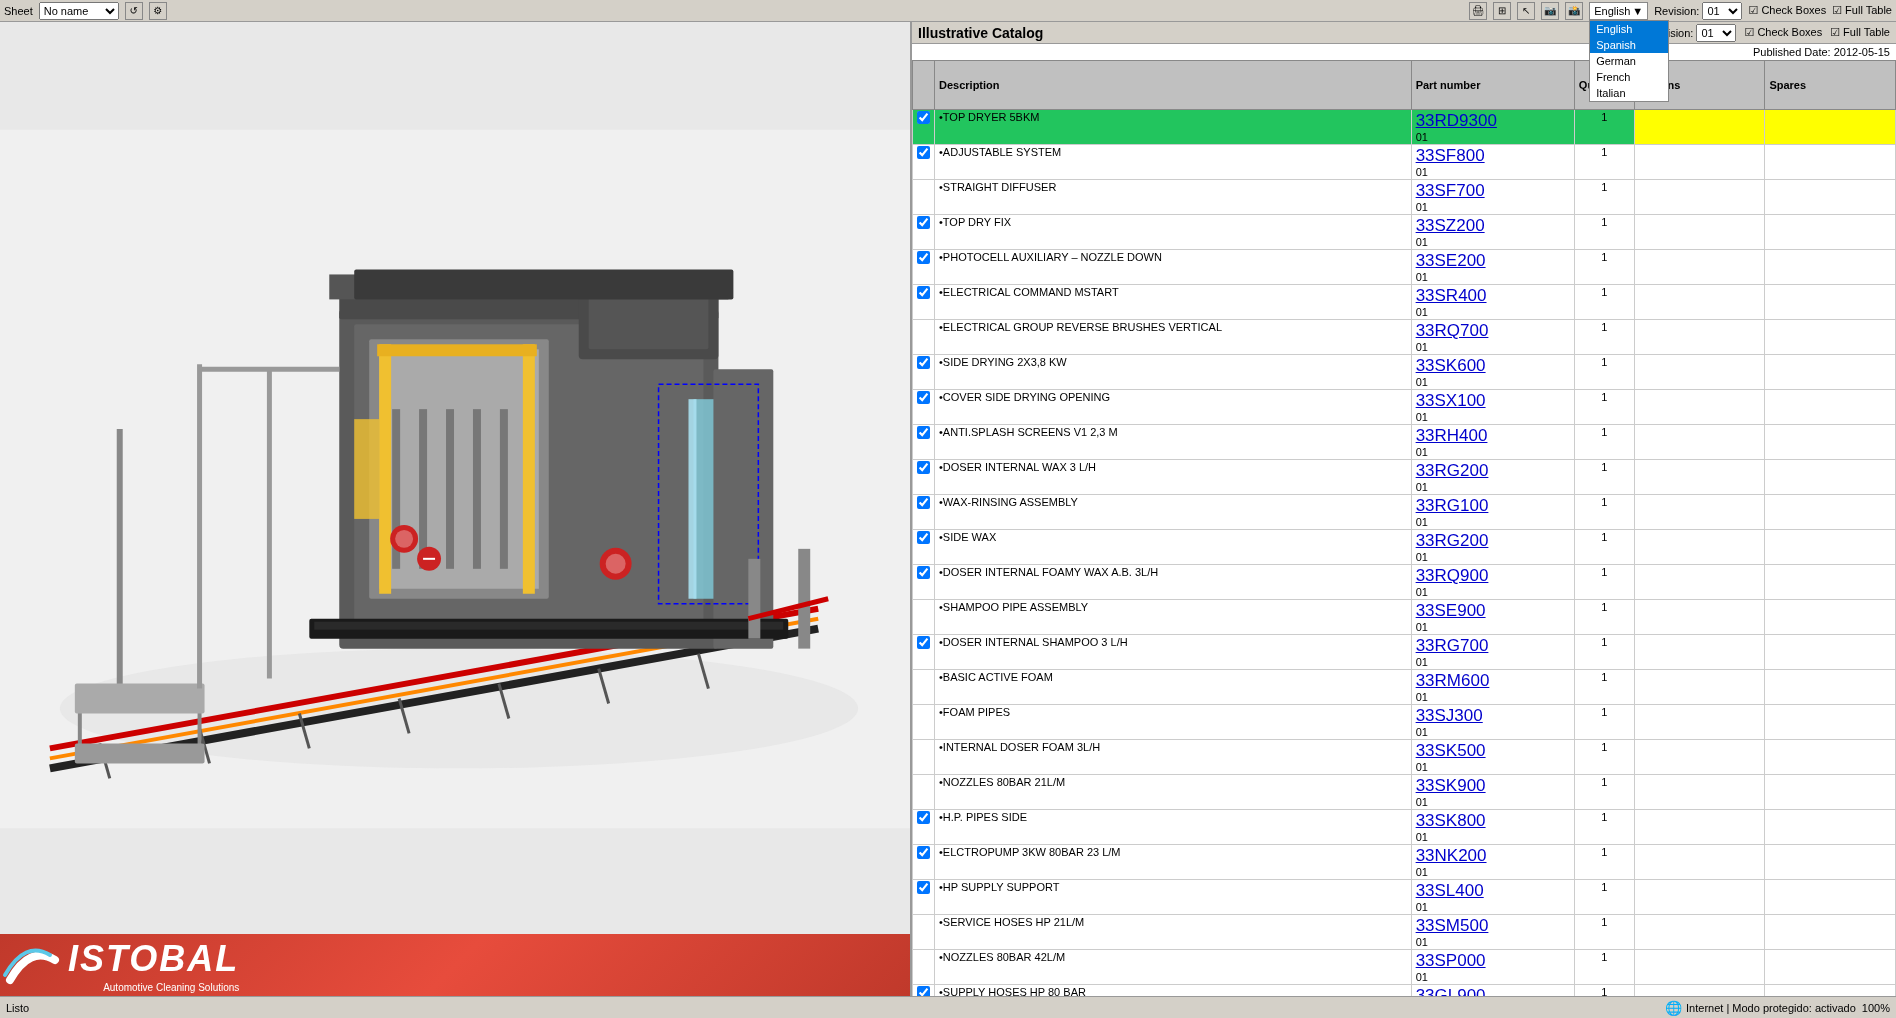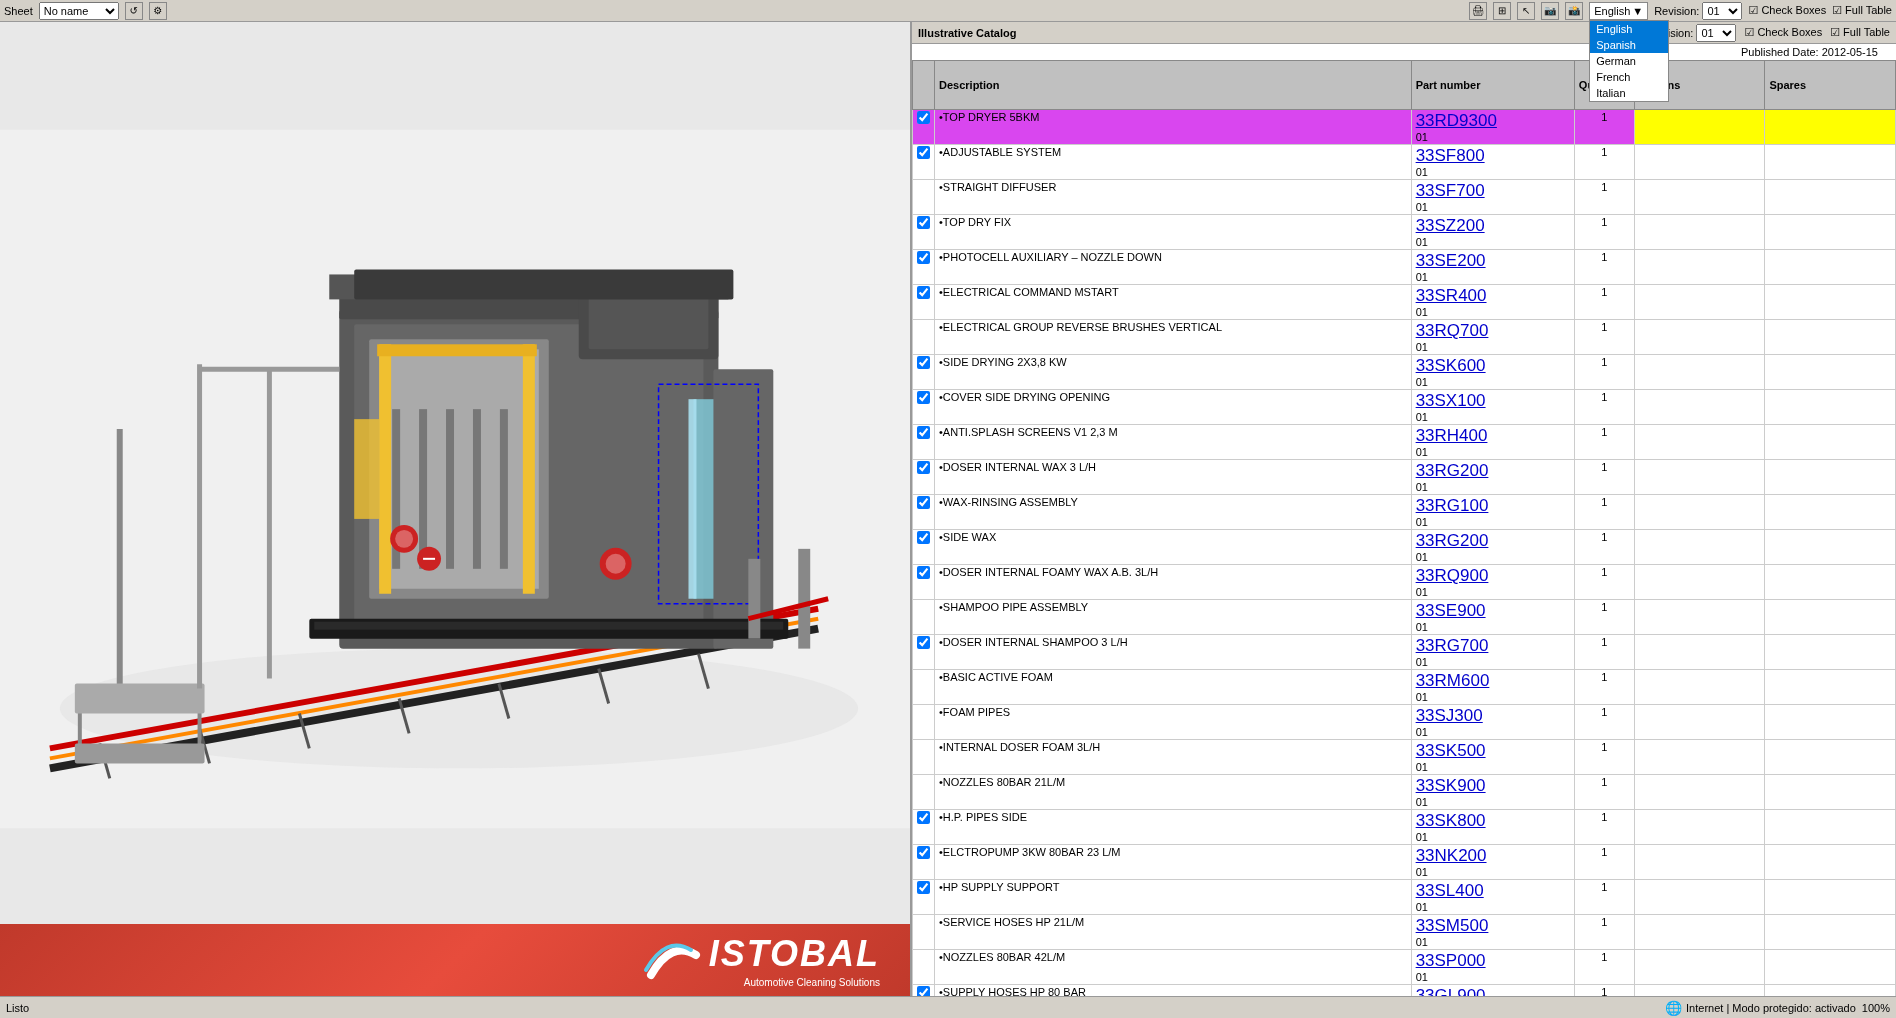--- a/index.html
+++ b/index.html
@@ -46,23 +46,23 @@
       border-right: 2px solid #999;
     }
     #cad-image-placeholder {
       width: 100%; height: calc(100% - 60px); background: #e8e8e8; position: relative; overflow: hidden;
     }
     
     #cad-scene { position: absolute; top: 0; left: 0; width: 100%; height: 100%; }
 
     
     #istobal-banner {
-      position: absolute; bottom: 0; left: 0; right: 0; height: 72px;
+      position: absolute; bottom: 0; left: 0; right: 0; height: 62px;
       background: linear-gradient(135deg, #c0392b 0%, #e74c3c 50%, #c0392b 100%);
-      display: flex; align-items: center; justify-content: flex-end; padding-right: 30px;
+      display: flex; align-items: center; justify-content: flex-start; padding-right: 30px;
     }
     #istobal-logo-text {
       font-size: 36px; font-weight: bold; color: #fff; letter-spacing: 2px;
       font-style: italic;
     }
     #istobal-tagline { font-size: 10px; color: #fff; margin-top: 2px; }
     #istobal-logo-area { display: flex; flex-direction: column; align-items: flex-end; }
 
     
     #cad-bottom-toolbar {
@@ -95,36 +95,36 @@
     .globe-icon { font-size: 14px; }
 
     
     #right-panel {
       flex: 1; display: flex; flex-direction: column; background: #fff; overflow: hidden;
     }
     #catalog-header {
       height: 22px; background: #d4d0c8; border-bottom: 1px solid #999;
       display: flex; align-items: center; padding: 0 6px; font-size: 11px; gap: 8px;
     }
-    #catalog-title { font-weight: bold; font-size: 11px; }
+    #catalog-title { font-weight: bold; font-size: 14px; }
     #revision-label { margin-left: auto; font-size: 11px; }
 
-    #published-date { font-size: 11px; text-align: right; padding: 2px 18px; background: #fff; }
+    #published-date { font-size: 11px; text-align: right; padding: 2px 6px; background: #fff; }
 
     
     #parts-table-container { flex: 1; overflow-y: auto; overflow-x: hidden; }
     #parts-table { width: 100%; border-collapse: collapse; font-size: 11px; }
     #parts-table th {
       background: #c0c0c0; border: 1px solid #888; padding: 18px 4px;
       text-align: left; font-weight: bold; font-size: 11px; position: sticky; top: 0; z-index: 10;
     }
     #parts-table td {
       border: 1px solid #ccc; padding: 1px 4px; vertical-align: top; font-size: 11px;
     }
-    .row-highlighted { background: #d946ef; }
+    .row-highlighted { background: #22c55e; }
     .row-normal { background: #fff; margin-left: 16px; }
     .part-link { color: #0000cc; text-decoration: underline; cursor: pointer; font-size: 17px; }
     .checkbox-cell { width: 20px; text-align: center; }
     .desc-cell { min-width: 200px; }
     .partnum-cell { min-width: 100px; }
     .qty-cell { width: 60px; text-align: center; }
     .options-cell { min-width: 80px; }
     .spares-cell { min-width: 80px; }
 
     

